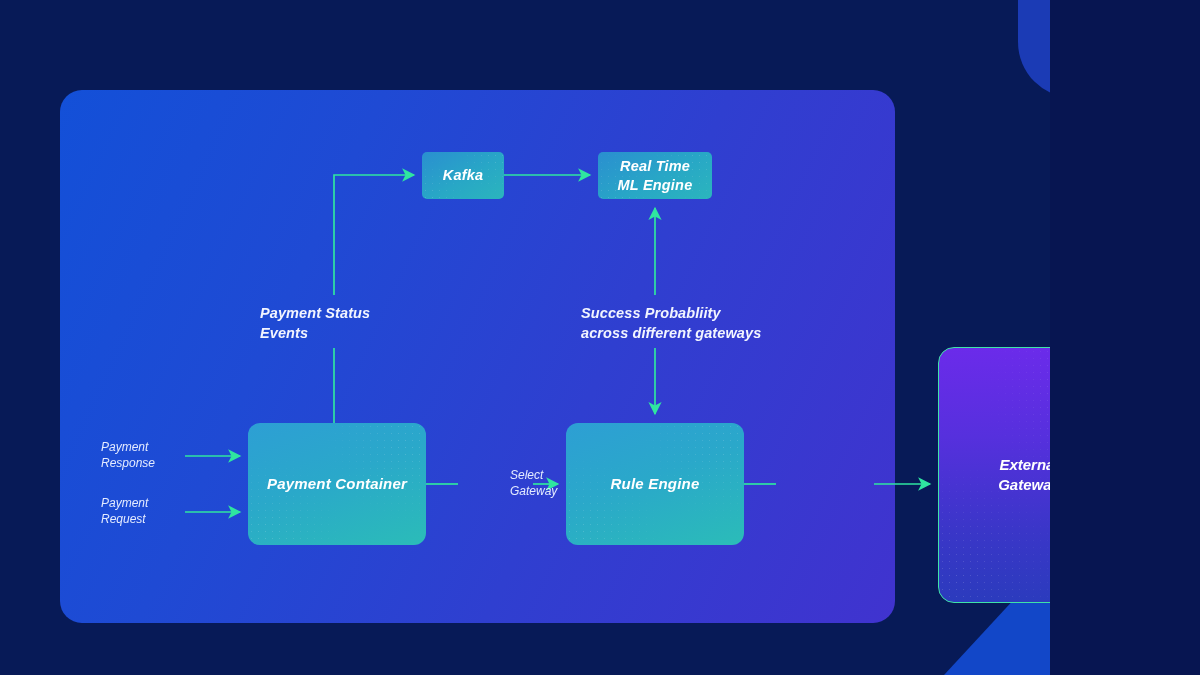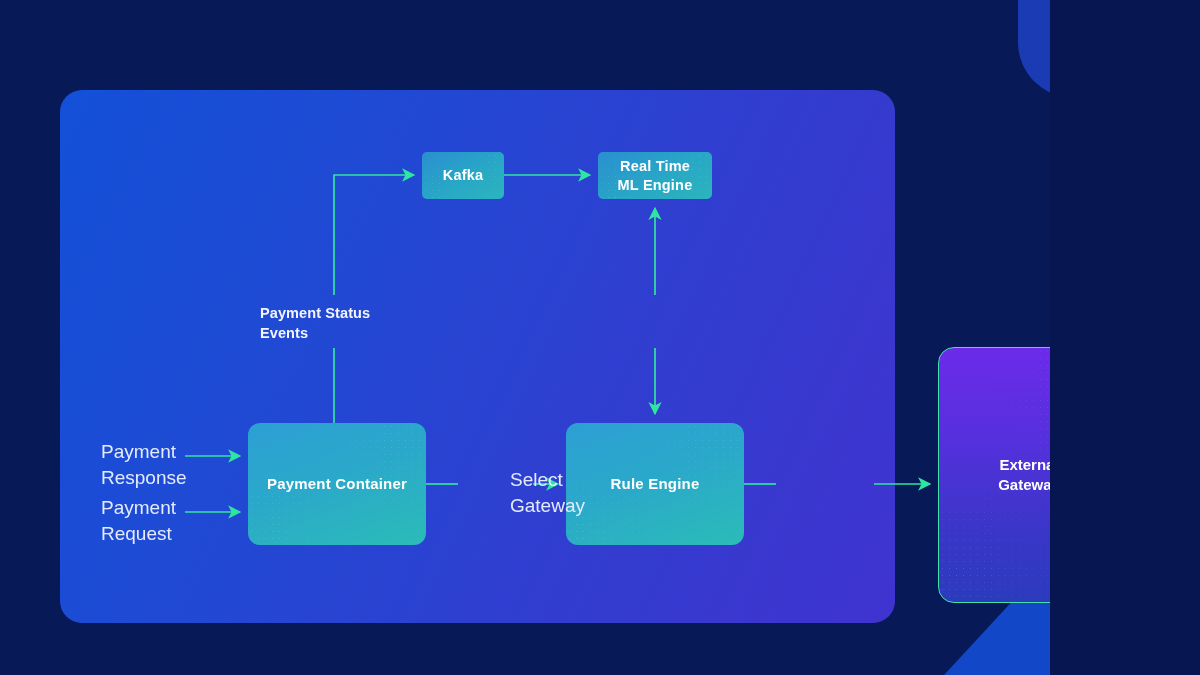--- a/index.html
+++ b/index.html
@@ -7,20 +7,21 @@
     width:1200px; height:675px;
     background:#071551;
     font-family:"Liberation Sans", sans-serif;
     overflow:hidden;
   }
   #stage {
     position:relative;
     width:1050px; height:675px;
     background:#071a57;
     overflow:hidden;
+    font-style:italic;
   }
 
   
   .bg-blob {
     position:absolute;
     background:#1b3bb5;
     pointer-events:none;
   }
   #blob-top {
     left:1018px; top:-78px;
@@ -117,21 +118,21 @@
   #wires { position:absolute; left:0; top:0; width:1200px; height:675px; }
 
   
   .lbl {
     position:absolute;
     color:#f2f5ff;
     line-height:1.35;
     white-space:pre-line;
   }
   .lbl-bold { font-weight:bold; font-size:14.5px; letter-spacing:.1px; }
-  .lbl-reg  { font-weight:normal; font-size:19px; color:#e4ebff; }
+  .lbl-reg  { font-weight:normal; font-size:12px; color:#e4ebff; }
 
   #lbl-pse     { left:260px; top:304px; }
   #lbl-succ    { left:581px; top:304px; }
   #lbl-presp   { left:101px; top:439px; }
   #lbl-preq    { left:101px; top:495px; }
   #lbl-select  { left:463px; top:467px;margin-left:47px; }
   #lbl-send    { left:781px; top:453px; }
 </style>
 </head>
 <body>
@@ -198,20 +199,22 @@
 
   <div id="node-external">
     <span class="dots"></span>
     <span style="white-space:pre-line">External
 Gateway</span>
   </div>
 
   <div class="lbl lbl-bold" id="lbl-pse">Payment Status
 Events</div>
 
+  <div class="lbl lbl-bold" id="lbl-succ">Success Probabliity
+across different gateways</div>
 
   <div class="lbl lbl-reg" id="lbl-presp">Payment
 Response</div>
 
   <div class="lbl lbl-reg" id="lbl-preq">Payment
 Request</div>
 
   <div class="lbl lbl-reg" id="lbl-select">Select
 Gateway</div>
 

